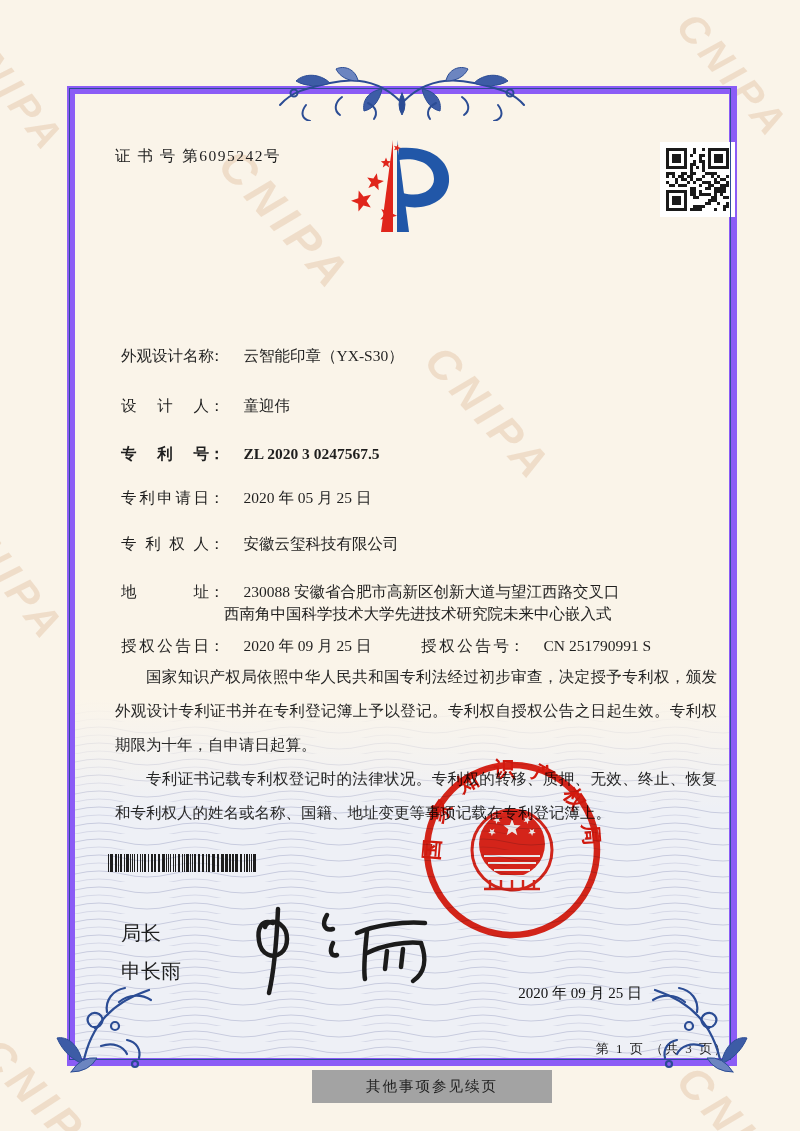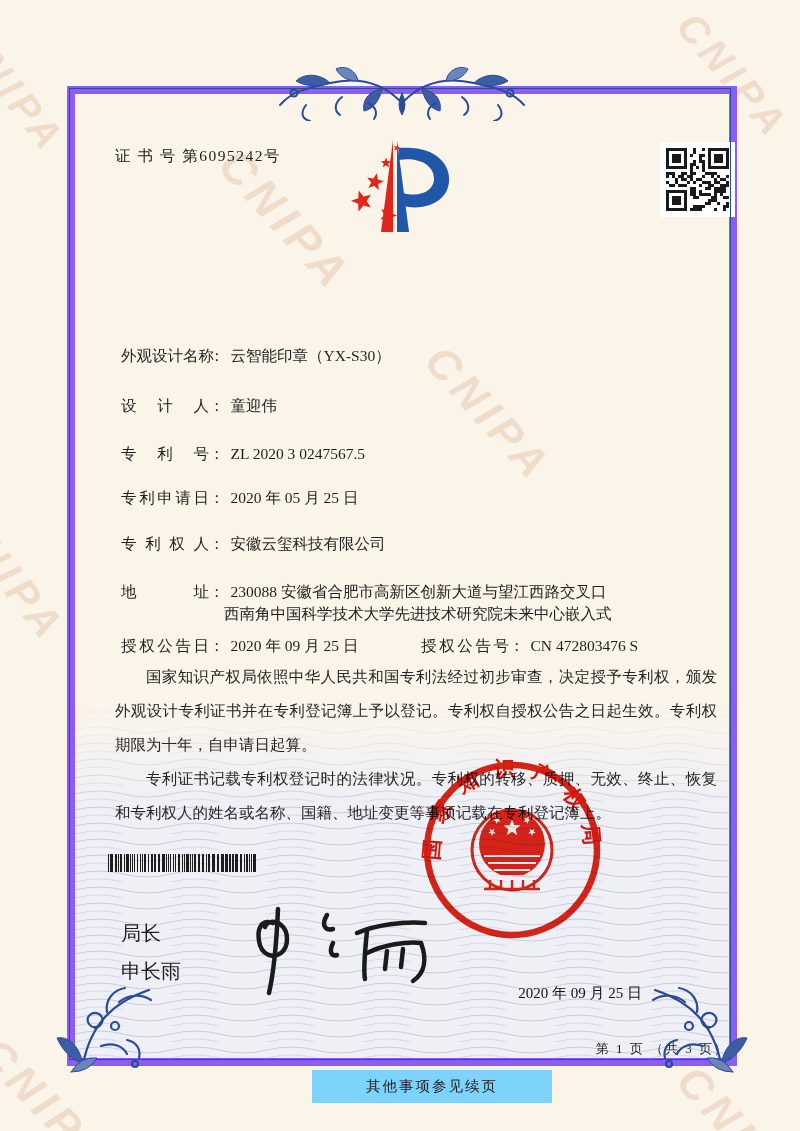--- a/index.html
+++ b/index.html
@@ -35,21 +35,21 @@
   .logo{position:absolute;left:262px;top:42px;z-index:2;}
   .qr{position:absolute;left:585px;top:48px;background:#fff;padding:6px;line-height:0;z-index:2;}
   .title{
     position:absolute;left:0;right:0;top:156px;text-align:center;
     font-size:42px;font-weight:bold;letter-spacing:7px;z-index:2;
   }
   
   .fields{position:absolute;left:46px;top:252px;width:596px;font-size:15.5px;z-index:2;}
   .frow{position:absolute;left:0;white-space:nowrap;}
   .flabel{display:inline-block;width:88px;text-align:justify;text-align-last:justify;vertical-align:bottom;}
-  .fvalue{margin-left:6px;}
+  .fvalue{margin-left:19px;}
   .addr-line2{position:absolute;left:103px;top:22px;white-space:nowrap;}
   .auth-right{position:absolute;left:300px;top:0;white-space:nowrap;}
   
   .paras{
     position:absolute;left:40px;top:566px;width:602px;z-index:2;
     font-size:15.5px;line-height:34px;text-align:justify;color:#262626;
   }
   .paras p{margin:0;text-indent:2em;}
   
   .barcode{position:absolute;left:33px;top:760px;z-index:2;line-height:0;}
@@ -57,21 +57,21 @@
     font-family:"Liberation Sans","DejaVu Sans",sans-serif;font-weight:normal;font-size:20px;}
   .officer div{margin-bottom:11px;}
   .signature{position:absolute;left:140px;top:788px;z-index:2;}
   .seal{position:absolute;left:345px;top:664px;z-index:3;mix-blend-mode:multiply;}
   .seal-date{position:absolute;left:425px;top:890px;width:160px;text-align:center;
     font-size:15px;z-index:4;color:#111;white-space:nowrap;}
   .page-footer{position:absolute;left:0;right:0;top:946px;text-align:right;
     font-size:13px;letter-spacing:2px;z-index:2;}
   
   .continuation{
-    position:absolute;left:312px;top:1070px;width:240px;height:33px;background:#7dd3fc;
+    position:absolute;left:312px;top:1070px;width:240px;height:33px;background:#a3a3a3;
     display:flex;align-items:center;justify-content:center;font-size:14.5px;
     letter-spacing:2px;color:#222;z-index:3;
   }
 </style>
 </head>
 <body>
 
 <div class="page">
 
   <div class="wm" style="left:-18px;top:16px;font-size:40px;transform:rotate(52deg);">CNIPA</div>
@@ -382,37 +382,37 @@
     </div>
 
 
     <div class="fields">
       <div class="frow" style="top:0;">
         <span class="flabel">外观设计名称</span><span>：</span><span class="fvalue">云智能印章（YX-S30）</span>
       </div>
       <div class="frow" style="top:50px;">
         <span class="flabel">设计人</span><span>：</span><span class="fvalue">童迎伟</span>
       </div>
-      <div class="frow" style="top:98px;">
+      <div class="frow" style="top:98px;font-weight:bold;">
         <span class="flabel">专利号</span><span>：</span><span class="fvalue">ZL 2020 3 0247567.5</span>
       </div>
       <div class="frow" style="top:142px;">
         <span class="flabel">专利申请日</span><span>：</span><span class="fvalue">2020 年 05 月 25 日</span>
       </div>
       <div class="frow" style="top:188px;">
         <span class="flabel">专利权人</span><span>：</span><span class="fvalue">安徽云玺科技有限公司</span>
       </div>
       <div class="frow" style="top:236px;">
         <span class="flabel">地址</span><span>：</span><span class="fvalue">230088 安徽省合肥市高新区创新大道与望江西路交叉口</span>
         <span class="addr-line2">西南角中国科学技术大学先进技术研究院未来中心嵌入式</span>
       </div>
       <div class="frow" style="top:290px;">
         <span class="flabel">授权公告日</span><span>：</span><span class="fvalue">2020 年 09 月 25 日</span>
         <span class="auth-right">
-          <span class="flabel">授权公告号</span><span>：</span><span class="fvalue">CN 472803476 S</span>
+          <span class="flabel">授权公告号</span><span>：</span><span class="fvalue">CN 251790991 S</span>
         </span>
       </div>
     </div>
 
     <div class="paras">
       <p>国家知识产权局依照中华人民共和国专利法经过初步审查，决定授予专利权，颁发外观设计专利证书并在专利登记簿上予以登记。专利权自授权公告之日起生效。专利权期限为十年，自申请日起算。</p>
       <p>专利证书记载专利权登记时的法律状况。专利权的转移、质押、无效、终止、恢复和专利权人的姓名或名称、国籍、地址变更等事项记载在专利登记簿上。</p>
     </div>
 
     <div class="barcode">

